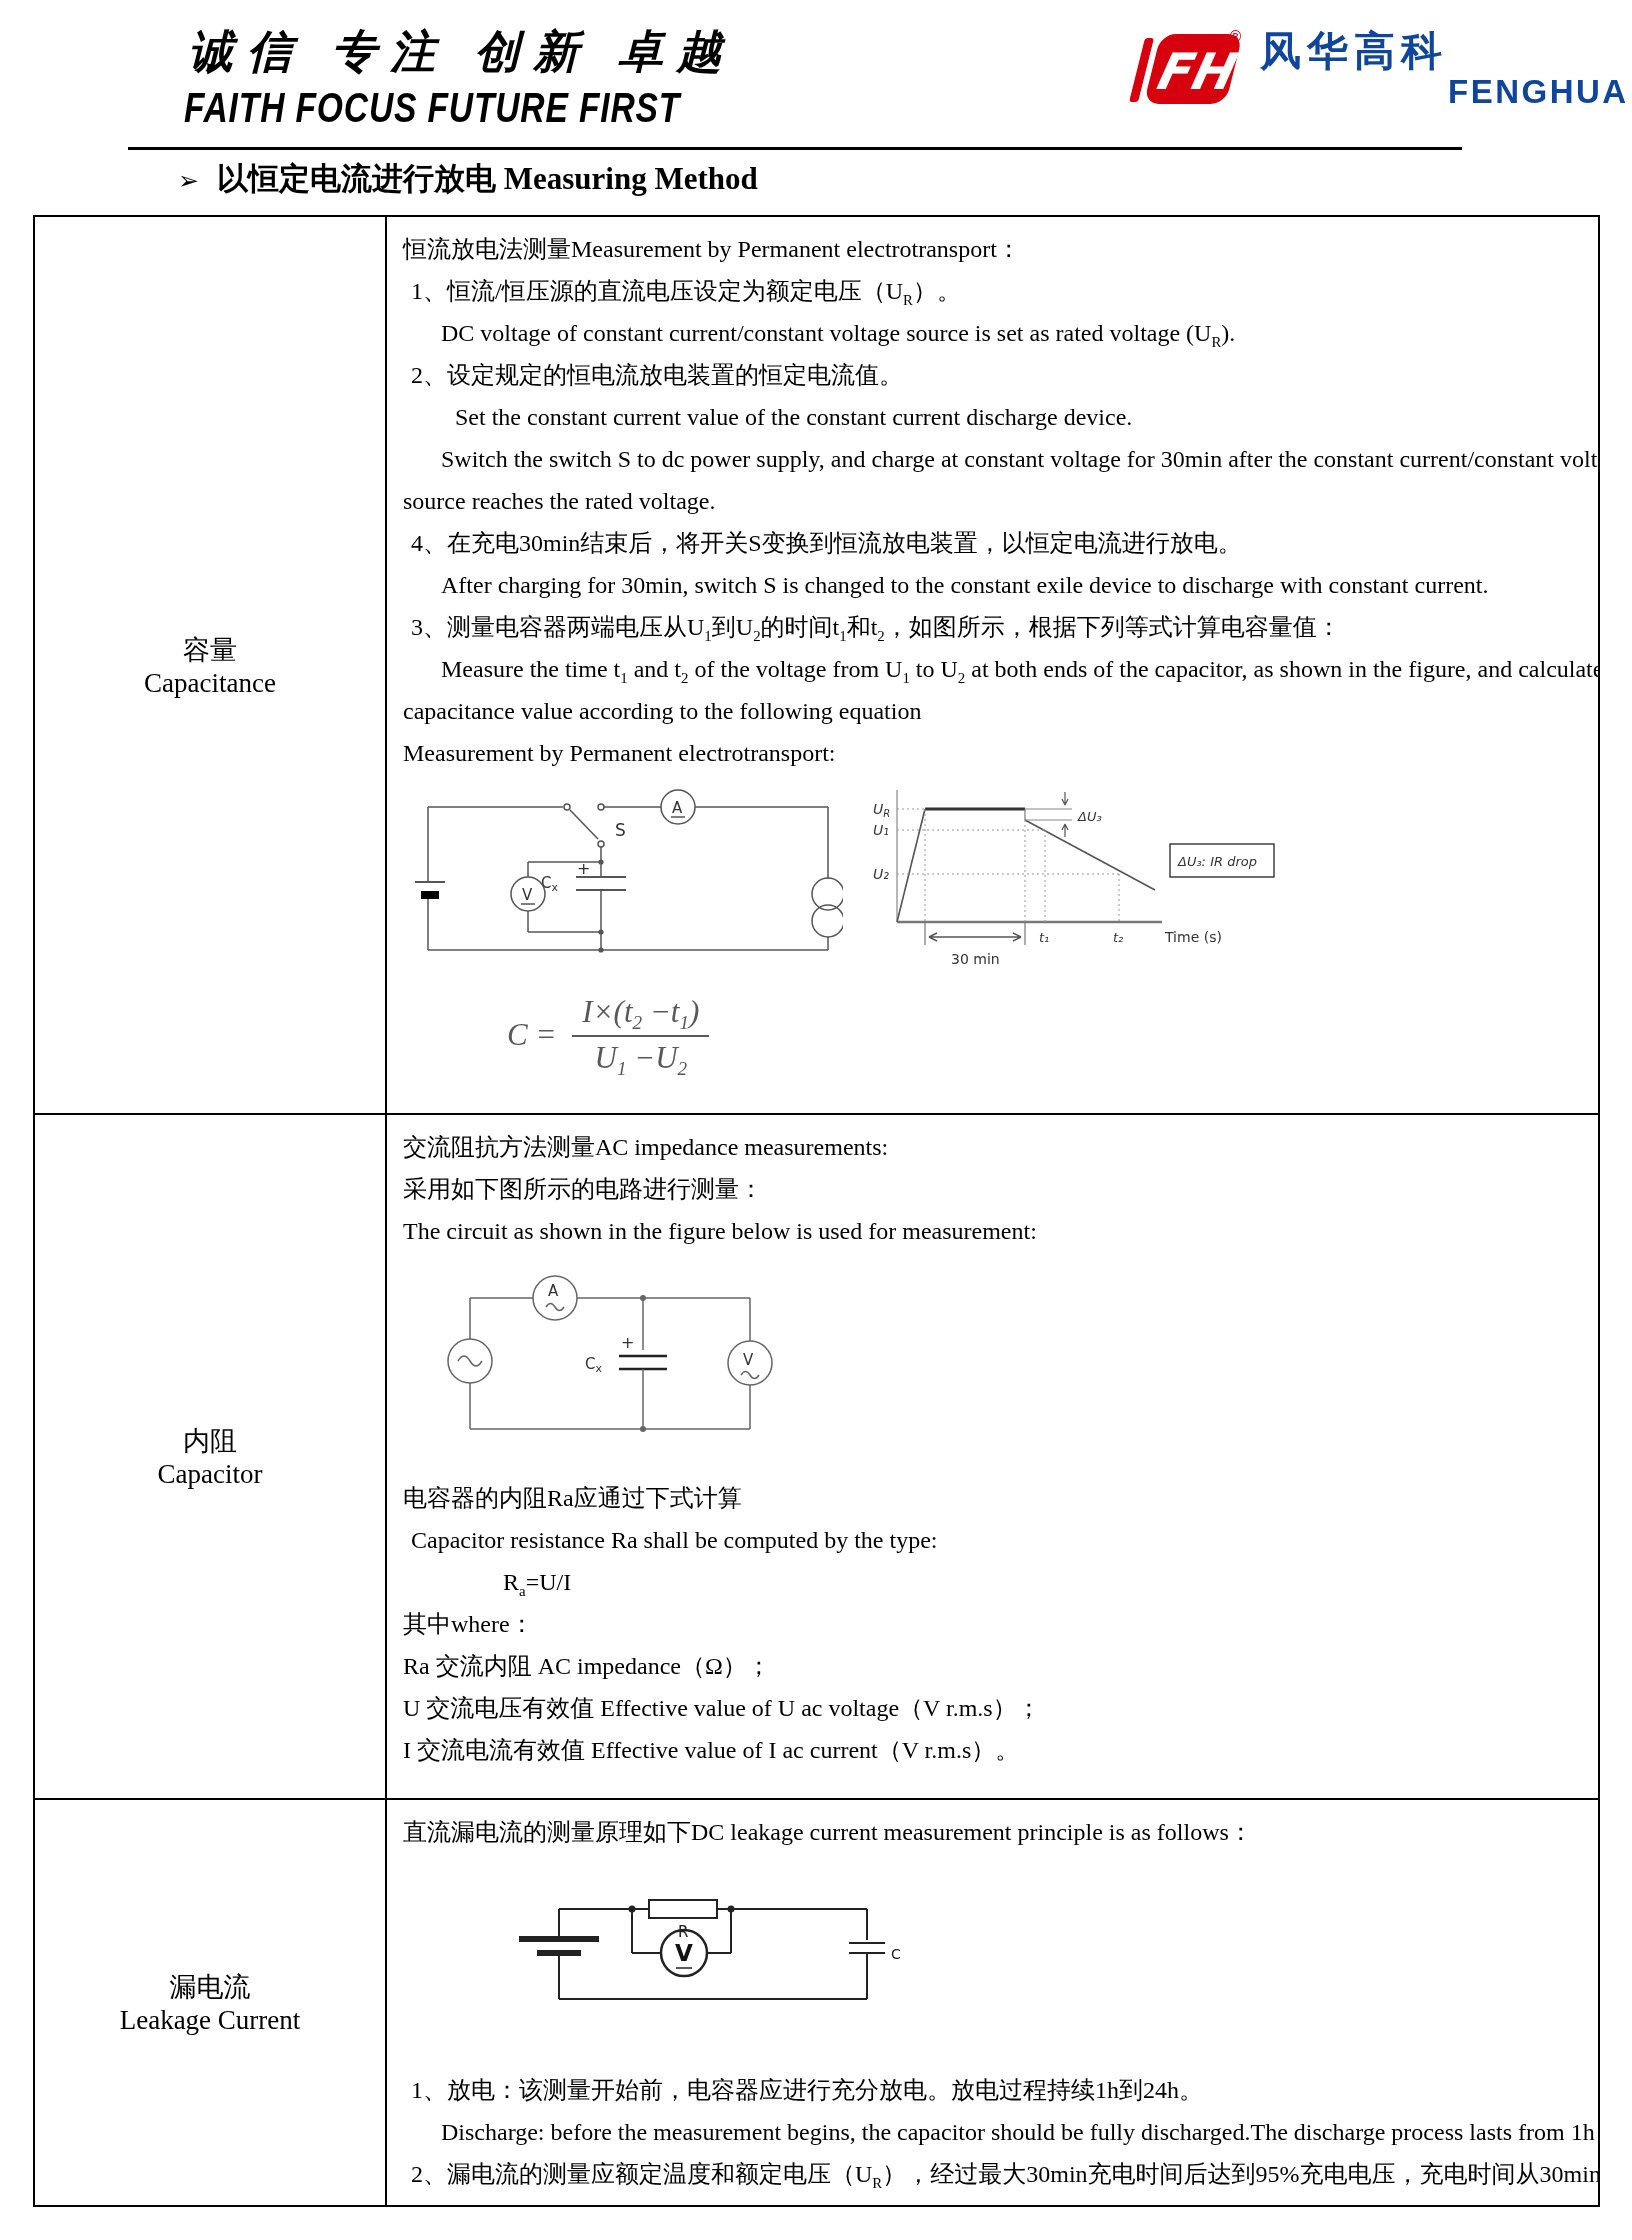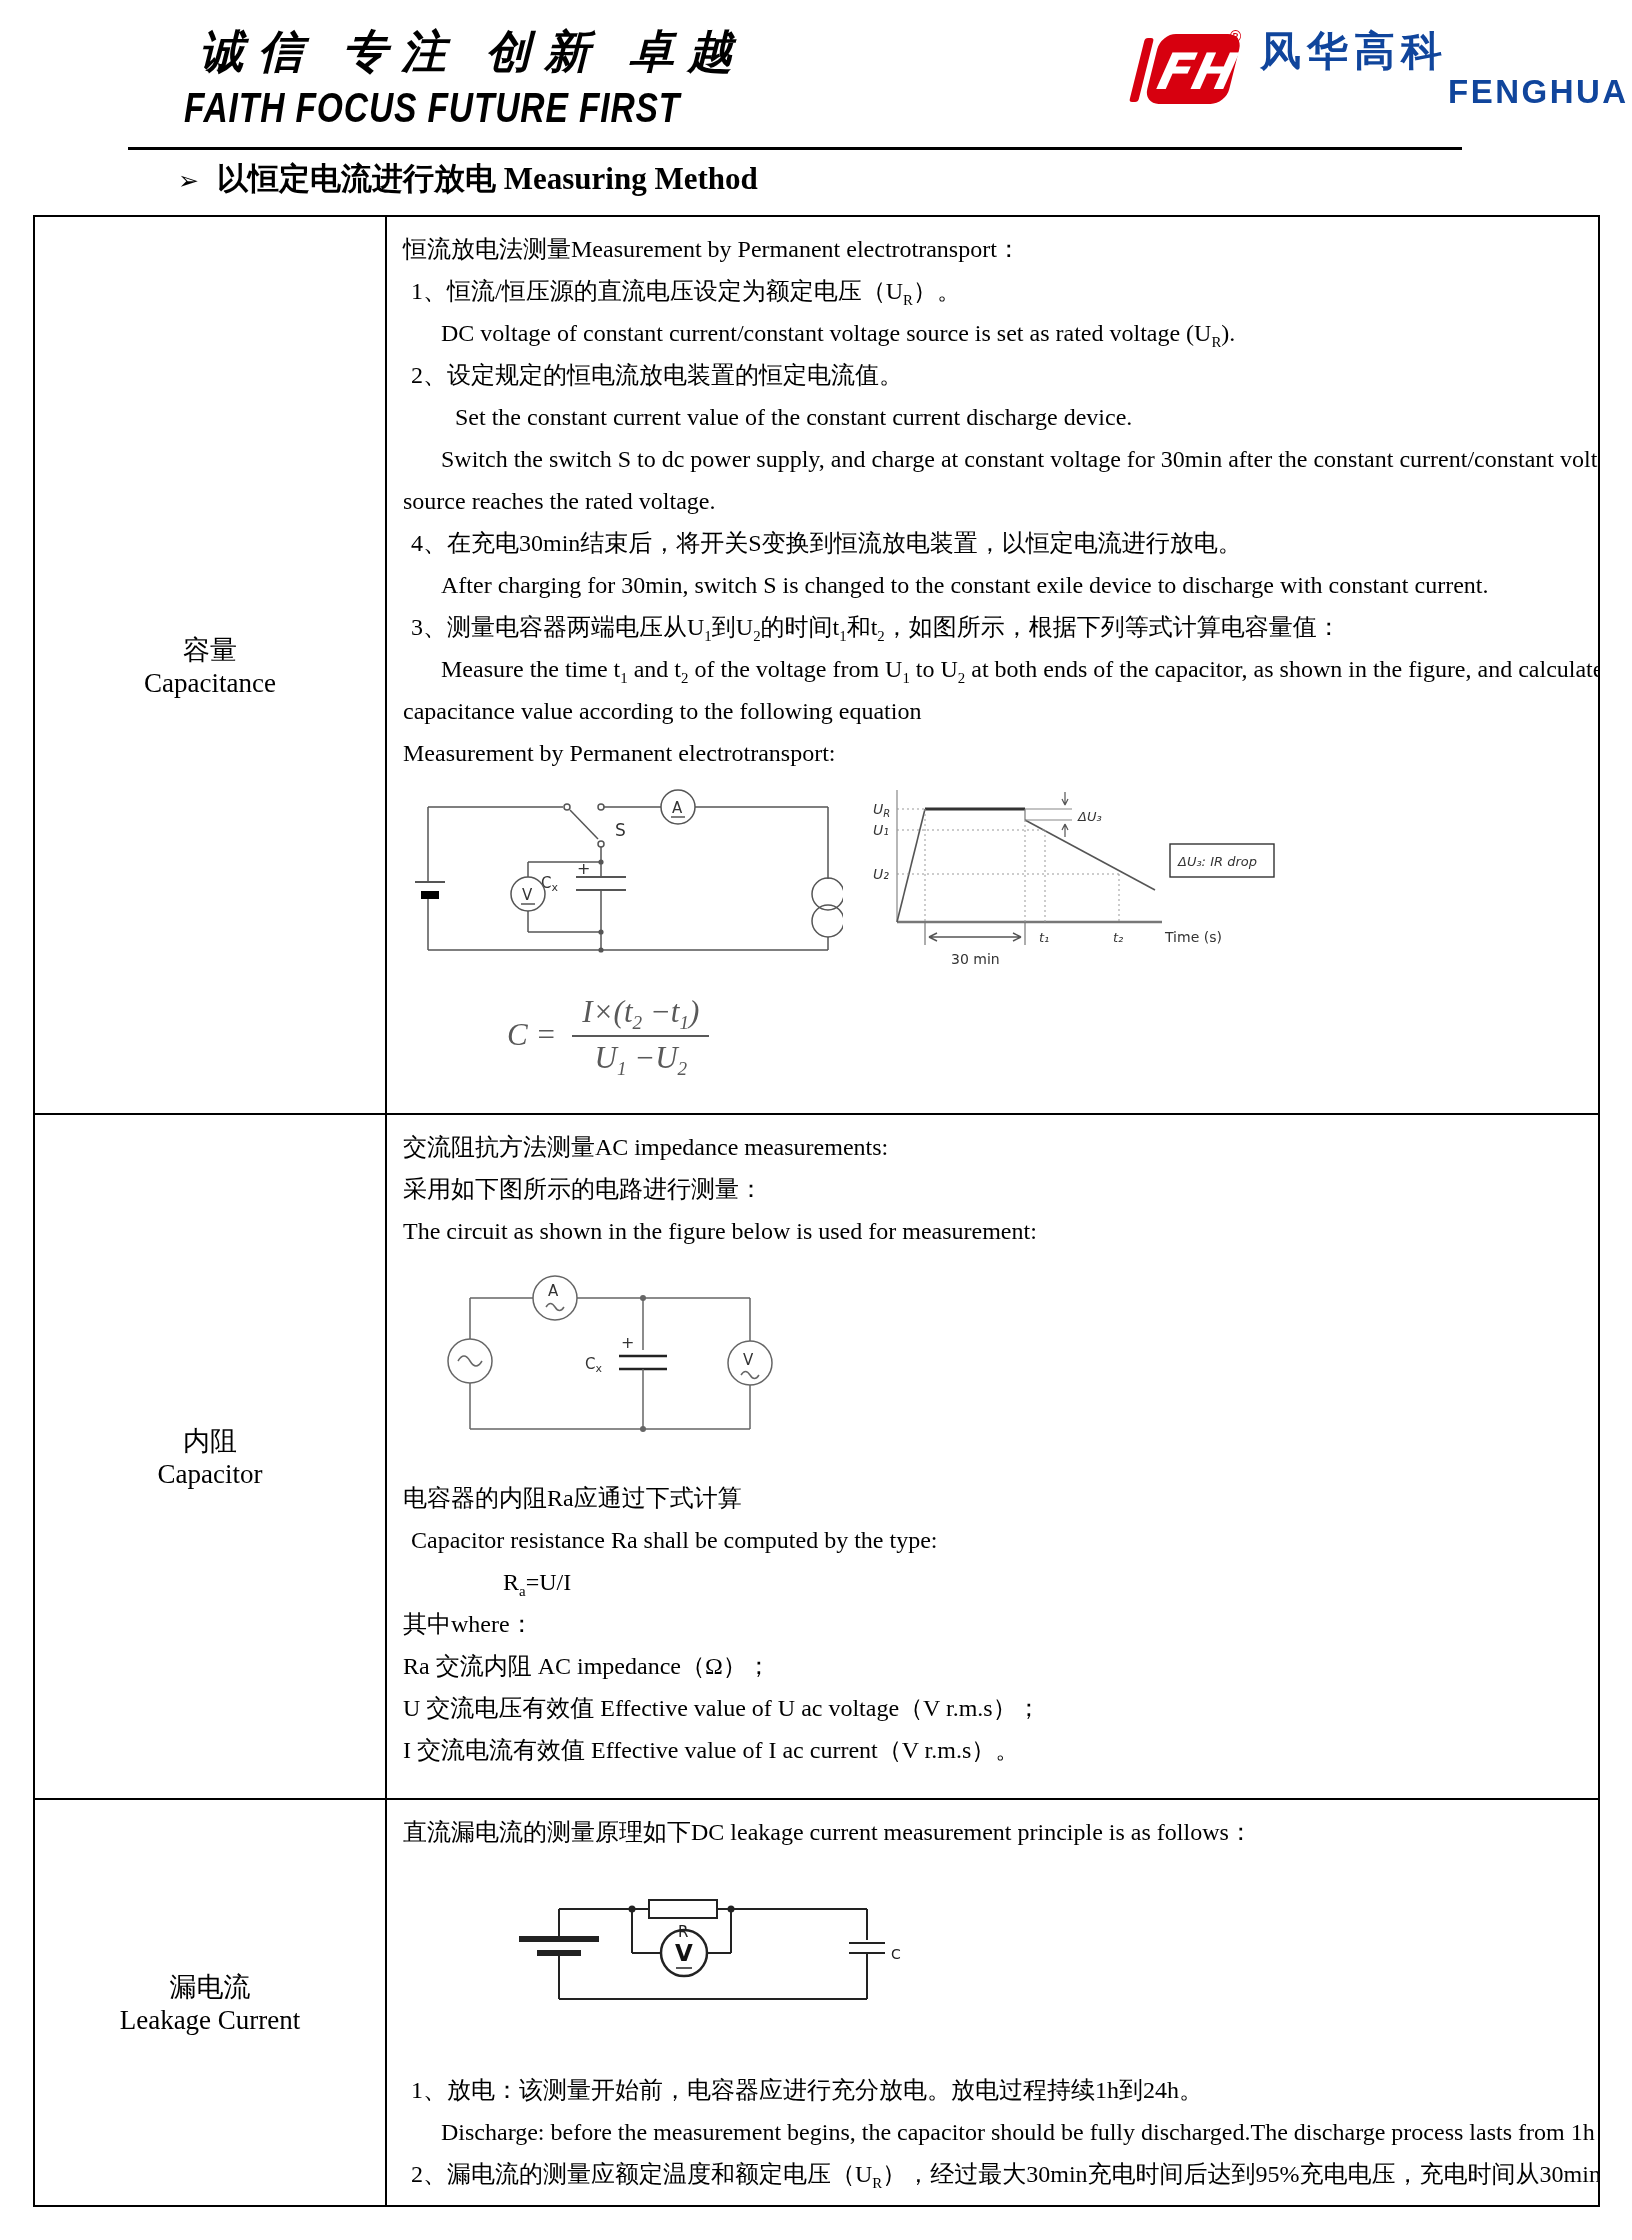--- a/index.html
+++ b/index.html
@@ -3,21 +3,21 @@
 <meta charset="utf-8">
 <style>
   html,body{margin:0;padding:0;background:#fff;}
   body{
     width:1632px;height:2240px;position:relative;
     font-family:"Liberation Serif","DejaVu Serif",serif;color:#000;
     -webkit-font-smoothing:antialiased;
   }
   
   .slogan-cn{
-    position:absolute;left:199px;top:22px;
+    position:absolute;left:188px;top:22px;
     font-size:45px;font-weight:bold;font-style:italic;
     letter-spacing:14px;white-space:nowrap;
   }
   .slogan-en{
     position:absolute;left:184px;top:84px;
     font-family:"Liberation Sans","DejaVu Sans",sans-serif;
     font-size:40px;font-weight:bold;font-style:italic;
     transform:scale(0.84,1.05);transform-origin:left top;white-space:nowrap;
     letter-spacing:1px;
   }

